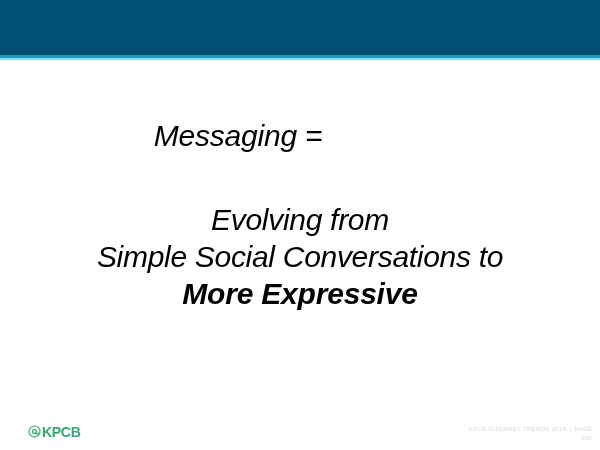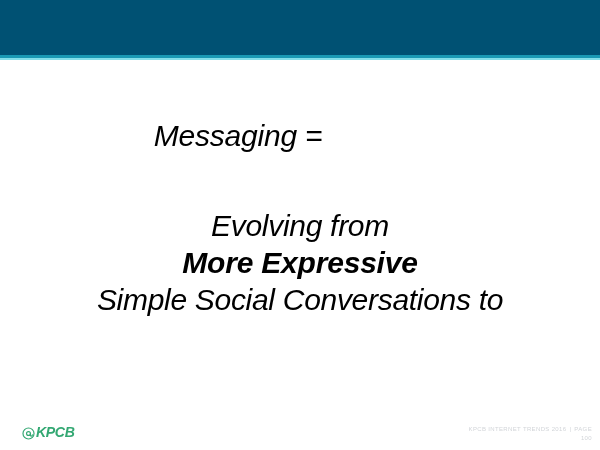--- a/index.html
+++ b/index.html
@@ -57,47 +57,46 @@
     font-weight: 400;
     font-size: 30px;
     line-height: 36px;
     color: #000000;
     letter-spacing: -0.2px;
   }
 
   .subtitle-block {
     position: absolute;
     left: 0;
-    top: 207px;
+    top: 201px;
     width: 600px;
     text-align: center;
   }
   .sub-line {
     font-style: italic;
     font-weight: 400;
     font-size: 30px;
     line-height: 37px;
     color: #000000;
     letter-spacing: -0.3px;
     white-space: nowrap;
   }
   .sub-line.emphasis {
     font-weight: 700;
     letter-spacing: -0.2px;
   }
 
   
   .footer-logo {
     position: absolute;
-    left: 22px;
+    left: 28px;
     top: 424px;
     display: flex;
-    align-items: flex-end;
+    align-items: flex-start;
     color: #34a873;
-    font-style: italic;
   }
   .at-icon {
     display: inline-block;
     width: 13px;
     height: 13px;
     margin-right: 1px;
     flex: 0 0 auto;
   }
   .logo-word {
     font-family: "Liberation Sans", sans-serif;
@@ -137,22 +136,22 @@
   <div class="header-band"></div>
   <div class="header-rule-teal"></div>
   <div class="header-rule-cyan"></div>
 
   <div class="title-block">
     <div class="headline">Messaging =</div>
   </div>
 
   <div class="subtitle-block">
     <div class="sub-line">Evolving from</div>
+    <div class="sub-line">Simple Social Conversations to</div>
     <div class="sub-line emphasis">More Expressive</div>
-    <div class="sub-line">Simple Social Conversations to</div>
   </div>
 
   <div class="footer-logo">
     <span class="at-icon">
       <svg viewBox="0 0 24 24" width="13" height="13" aria-hidden="true">
         <circle cx="12" cy="12" r="10.2" fill="none" stroke="#34a873" stroke-width="2.2"></circle>
         <circle cx="12" cy="12" r="3.6" fill="none" stroke="#34a873" stroke-width="2.2"></circle>
         <path d="M15.6 12 L15.6 15.2 Q15.6 16.9 17.4 16.9 Q19.2 16.9 19.2 14.4" fill="none" stroke="#34a873" stroke-width="2.2" stroke-linecap="round"></path>
       </svg>
     </span>

